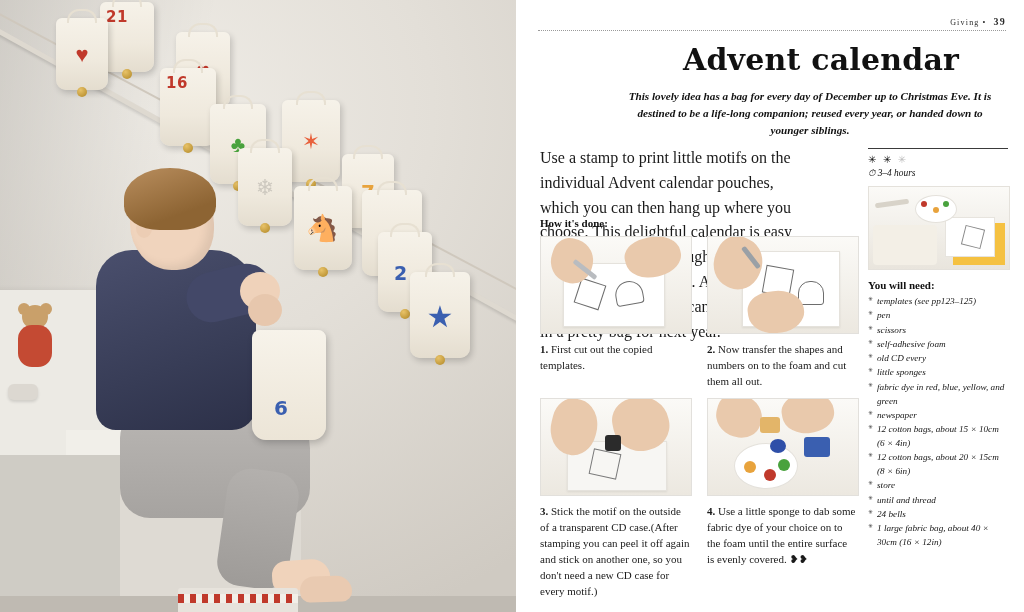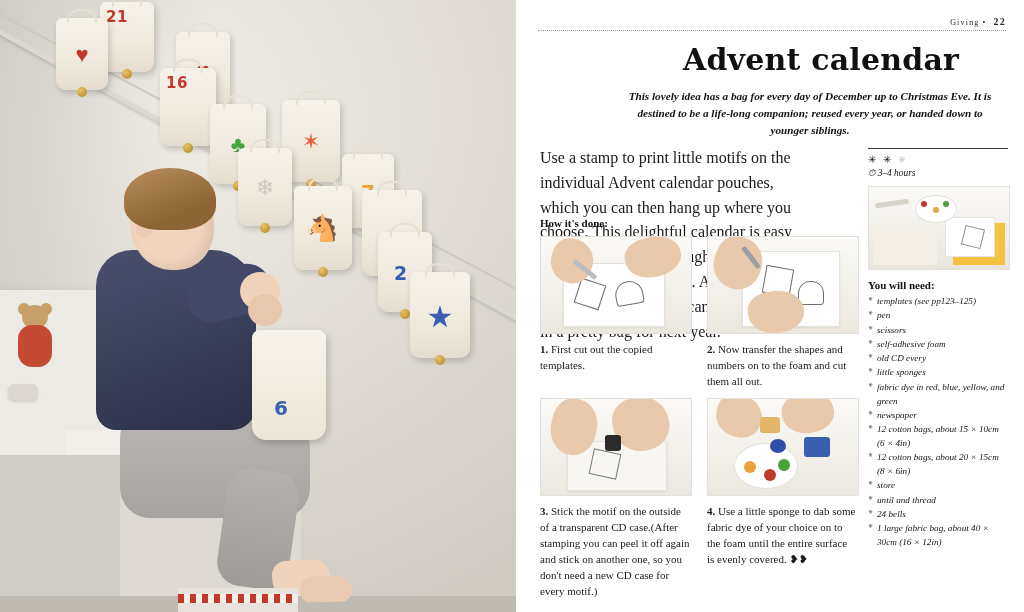--- a/index.html
+++ b/index.html
@@ -495,21 +495,21 @@
 
     <div class="gift-box"></div>
   </div>
   <div class="gutter-shadow"></div>
 
   <div class="text-page">
 
     <div class="page-head">
       <span>Giving</span>
       <span style="margin:0 3px">•</span>
-      <span class="folio">22</span>
+      <span class="folio">39</span>
     </div>
     <div class="head-rule"></div>
 
     <h1 class="title">Advent calendar</h1>
 
     <div class="standfirst">This lovely idea has a bag for every day of December up to Christmas Eve. It is destined to be a life-long companion; reused every year, or handed down to younger siblings.</div>
 
     <div class="intro">Use a stamp to print little motifs on the individual Advent calendar pouches, which you can then hang up where you choose. This delightful calendar is easy to make and offers enough room for 24 little treats and presents. And, once Christmas is over, you can store it away in a pretty bag for next year.</div>
 
     <div class="howto">How it's done:</div>

